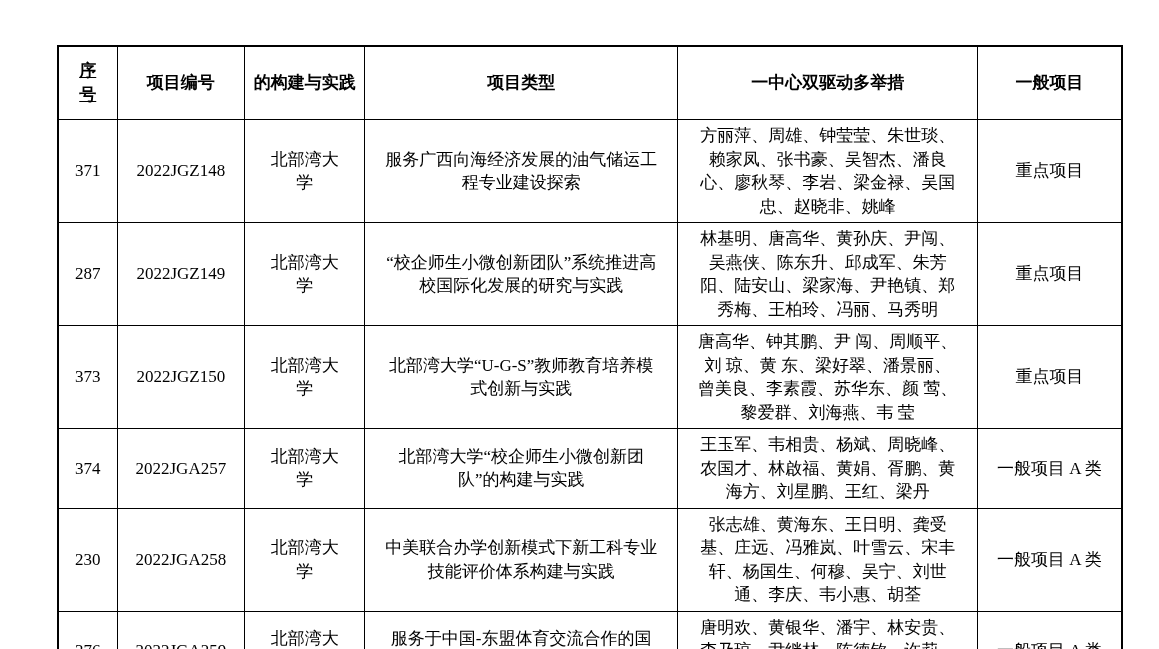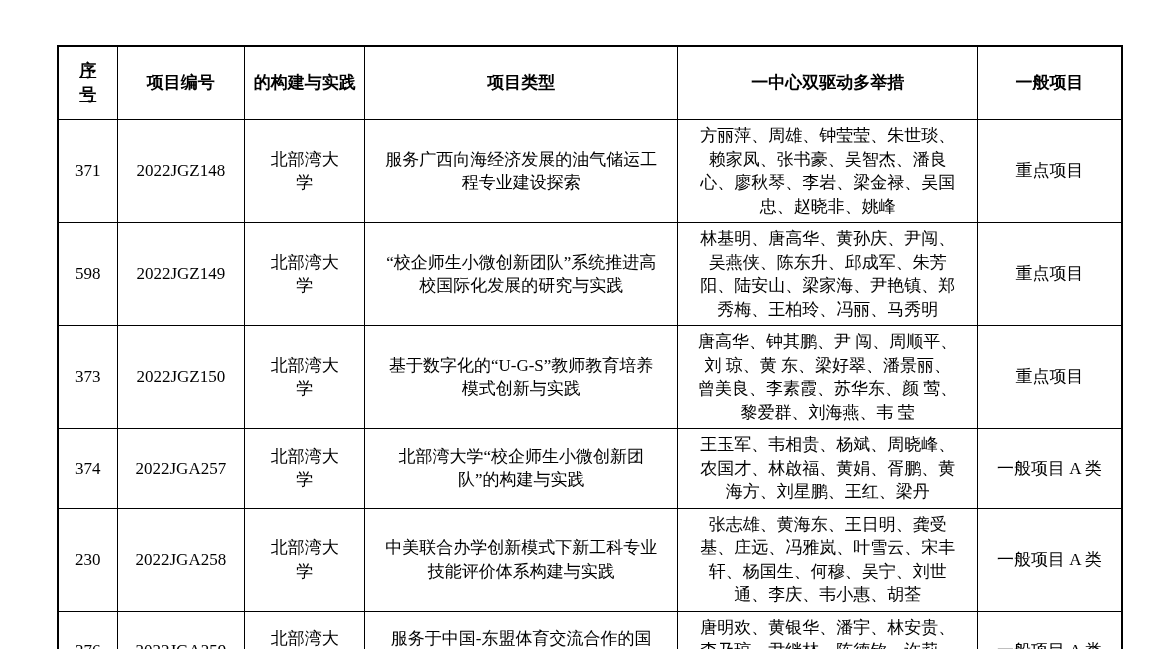--- a/index.html
+++ b/index.html
@@ -88,32 +88,32 @@
     <tbody>
       <tr class="row-0">
         <td class="cell-center">371</td>
         <td>2022JGZ148</td>
         <td>北部湾大学</td>
         <td>服务广西向海经济发展的油气储运工程专业建设探索</td>
         <td>方丽萍、周雄、钟莹莹、朱世琰、赖家凤、张书豪、吴智杰、潘良心、廖秋琴、李岩、梁金禄、吴国忠、赵晓非、姚峰</td>
         <td>重点项目</td>
       </tr>
       <tr class="row-1">
-        <td class="cell-center">598</td>
+        <td class="cell-center">287</td>
         <td>2022JGZ149</td>
         <td>北部湾大学</td>
         <td>“校企师生小微创新团队”系统推进高校国际化发展的研究与实践</td>
         <td>林基明、唐高华、黄孙庆、尹闯、吴燕侠、陈东升、邱成军、朱芳阳、陆安山、梁家海、尹艳镇、郑秀梅、王柏玲、冯丽、马秀明</td>
         <td>重点项目</td>
       </tr>
       <tr class="row-2">
         <td class="cell-center">373</td>
         <td>2022JGZ150</td>
         <td>北部湾大学</td>
-        <td>基于数字化的“U-G-S”教师教育培养模式创新与实践</td>
+        <td>北部湾大学“U-G-S”教师教育培养模式创新与实践</td>
         <td>唐高华、钟其鹏、尹 闯、周顺平、刘 琼、黄 东、梁好翠、潘景丽、曾美良、李素霞、苏华东、颜 莺、黎爱群、刘海燕、韦 莹</td>
         <td>重点项目</td>
       </tr>
       <tr class="row-3">
         <td class="cell-center">374</td>
         <td>2022JGA257</td>
         <td>北部湾大学</td>
         <td>北部湾大学“校企师生小微创新团队”的构建与实践</td>
         <td>王玉军、韦相贵、杨斌、周晓峰、农国才、林啟福、黄娟、胥鹏、黄海方、刘星鹏、王红、梁丹</td>
         <td>一般项目 A 类</td>

